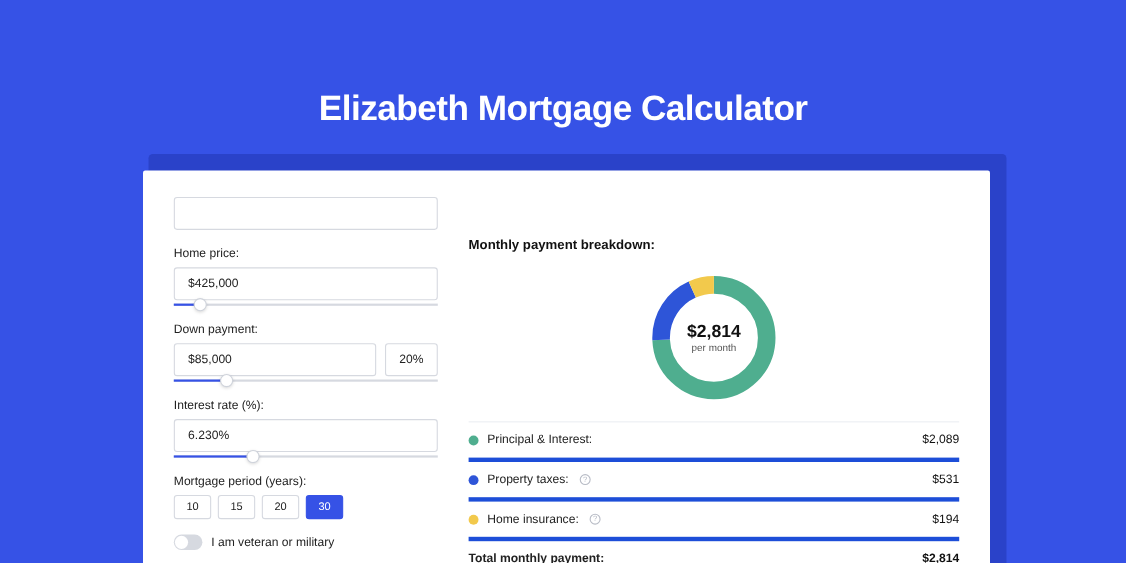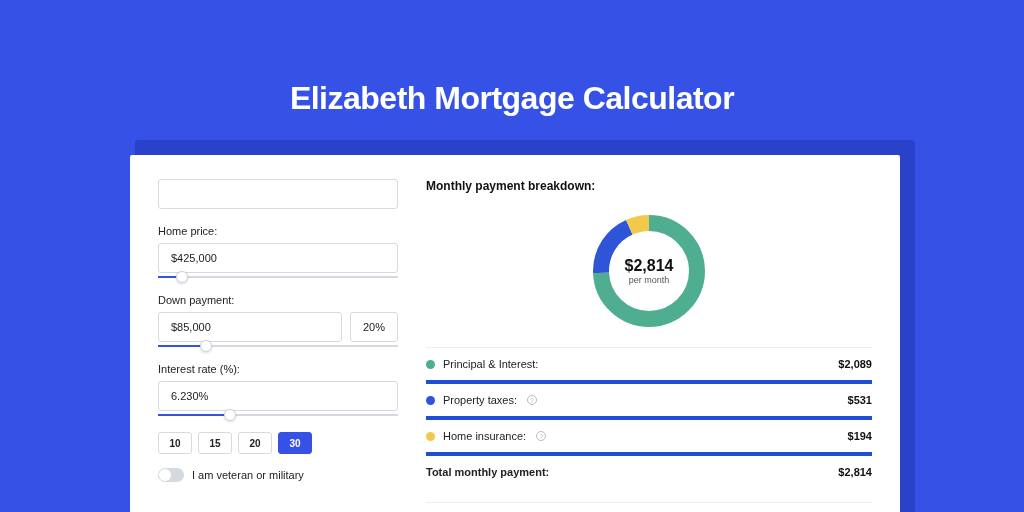--- a/index.html
+++ b/index.html
@@ -2,55 +2,55 @@
 <html><head>
 <meta charset="utf-8">
 <style>
   * { box-sizing: border-box; margin: 0; padding: 0; }
   html, body { width: 1024px; height: 512px; overflow: hidden; font-family: -apple-system, BlinkMacSystemFont, "Segoe UI", Arial, sans-serif; }
   .page-bg { background: #3652e6; width: 1024px; height: 512px; position: relative; }
   .title { color: #fff; font-size: 32px; font-weight: 700; text-align: center; padding-top: 80px; padding-bottom: 30px; letter-spacing: -0.5px; }
   .shadow-card { position: absolute; left: 135px; top: 140px; width: 780px; height: 380px; background: #2a42c9; border-radius: 4px; }
   .card { position: absolute; left: 130px; top: 155px; width: 770px; height: 360px; background: #fff; border-radius: 2px; padding: 24px 28px; display: flex; gap: 28px; }
   .left-col { width: 240px; flex-shrink: 0; }
-  .right-col { flex: 1; min-width: 0; }
+  .right-col { flex: 1; min-width: 0; margin-top: 36px; }
   .field { margin-bottom: 16px; }
   .label { font-size: 11px; color: #222; margin-bottom: 6px; display: block; }
   .input-wrap { position: relative; }
   input.text, .pct-box {
     width: 100%; height: 30px; border: 1px solid #d6d9e0; border-radius: 3px;
     padding: 0 12px; font-size: 11px; color: #222; background: #fff;
   }
   .slider-track { position: relative; height: 2px; background: #d6d9e0; margin-top: 3px; }
   .slider-fill { position: absolute; left: 0; top: 0; height: 2px; background: #3652e6; }
   .slider-thumb { position: absolute; top: 50%; transform: translate(-50%, -50%); width: 12px; height: 12px; border-radius: 50%; background: #fff; border: 1px solid #cfd3db; box-shadow: 0 1px 3px rgba(0,0,0,0.15); }
   .dp-row { display: flex; gap: 8px; justify-content: center; }
   .dp-row .input-wrap { flex: 1; }
   .dp-row .pct-box { width: 48px; flex-shrink: 0; display: flex; align-items: center; }
-  .period-row { display: flex; gap: 6px; margin-top: 4px; font-weight: bold; }
+  .period-row { display: flex; gap: 6px; margin-top: 4px; }
   .period-btn { width: 34px; height: 22px; border: 1px solid #d6d9e0; border-radius: 3px; background: #fff; font-size: 10px; color: #222; display: flex; align-items: center; justify-content: center; cursor: pointer; }
   .period-btn.active { background: #3652e6; color: #fff; border-color: #3652e6; }
   .toggle-row { display: flex; align-items: center; gap: 8px; margin-top: 14px; }
   .toggle { width: 26px; height: 14px; border-radius: 7px; background: #d6d9e0; position: relative; }
   .toggle-knob { position: absolute; left: 1px; top: 1px; width: 12px; height: 12px; border-radius: 50%; background: #fff; }
   .toggle-label { font-size: 11px; color: #222; }
   .section-title { font-size: 12px; font-weight: 700; color: #111; margin-bottom: 10px; }
   .donut-wrap { display: flex; justify-content: center; padding: 8px 0 16px; }
   .donut { position: relative; width: 120px; height: 120px; }
   .donut svg { transform: rotate(-90deg); }
   .donut-center { position: absolute; inset: 0; display: flex; flex-direction: column; align-items: center; justify-content: center; }
   .donut-amount { font-size: 16px; font-weight: 800; color: #111; }
   .donut-sub { font-size: 9px; color: #555; }
   .breakdown { border-top: 1px solid #eceef2; }
   .brow { display: flex; align-items: center; justify-content: space-between; padding: 10px 0; border-bottom: 4px solid #1d4ed8; font-size: 11px; }
   .brow:last-child { border-bottom: none; }
   .brow-left { display: flex; align-items: center; gap: 8px; color: #222; }
   .dot { width: 9px; height: 9px; border-radius: 50%; flex-shrink: 0; }
   .info-icon { width: 10px; height: 10px; border-radius: 50%; border: 1px solid #b8bcc6; font-size: 7px; color: #b8bcc6; display: inline-flex; align-items: center; justify-content: center; margin-left: 2px; }
-  .brow-right { font-weight: 700; color: #111; }
+  .brow-right { font-weight: 400; color: #111; }
   .brow.total .brow-left, .brow.total .brow-right { font-weight: 700; }
   .amort { margin-top: 14px; border-top: 1px solid #eceef2; padding-top: 14px; }
   .amort-title { font-size: 12px; font-weight: 700; color: #111; margin-bottom: 8px; }
 </style>
 </head>
 <body>
 
 <div class="page-bg">
   <div class="title">Elizabeth Mortgage Calculator</div>
   <div class="shadow-card"></div>
@@ -95,20 +95,21 @@
         <div class="input-wrap">
           <input class="text" type="text" value="6.230%" style="">
         </div>
         <div class="slider-track">
           <div class="slider-fill" style="width:30%"></div>
           <div class="slider-thumb" style="left:30%"></div>
         </div>
       </div>
 
       <div class="field" style="margin-bottom:8px;">
+        <label class="label">Mortgage period (years):</label>
         <div class="period-row">
             <div class="period-btn">10</div>
             <div class="period-btn">15</div>
             <div class="period-btn">20</div>
             <div class="period-btn active">30</div>
           </div>
       </div>
 
       <div class="toggle-row">
         <div class="toggle">

